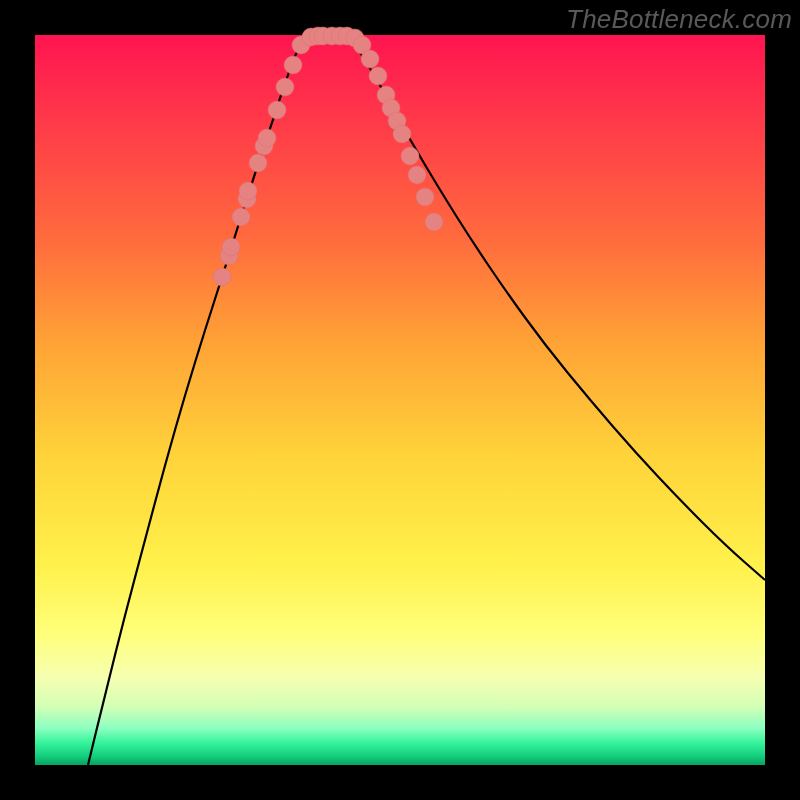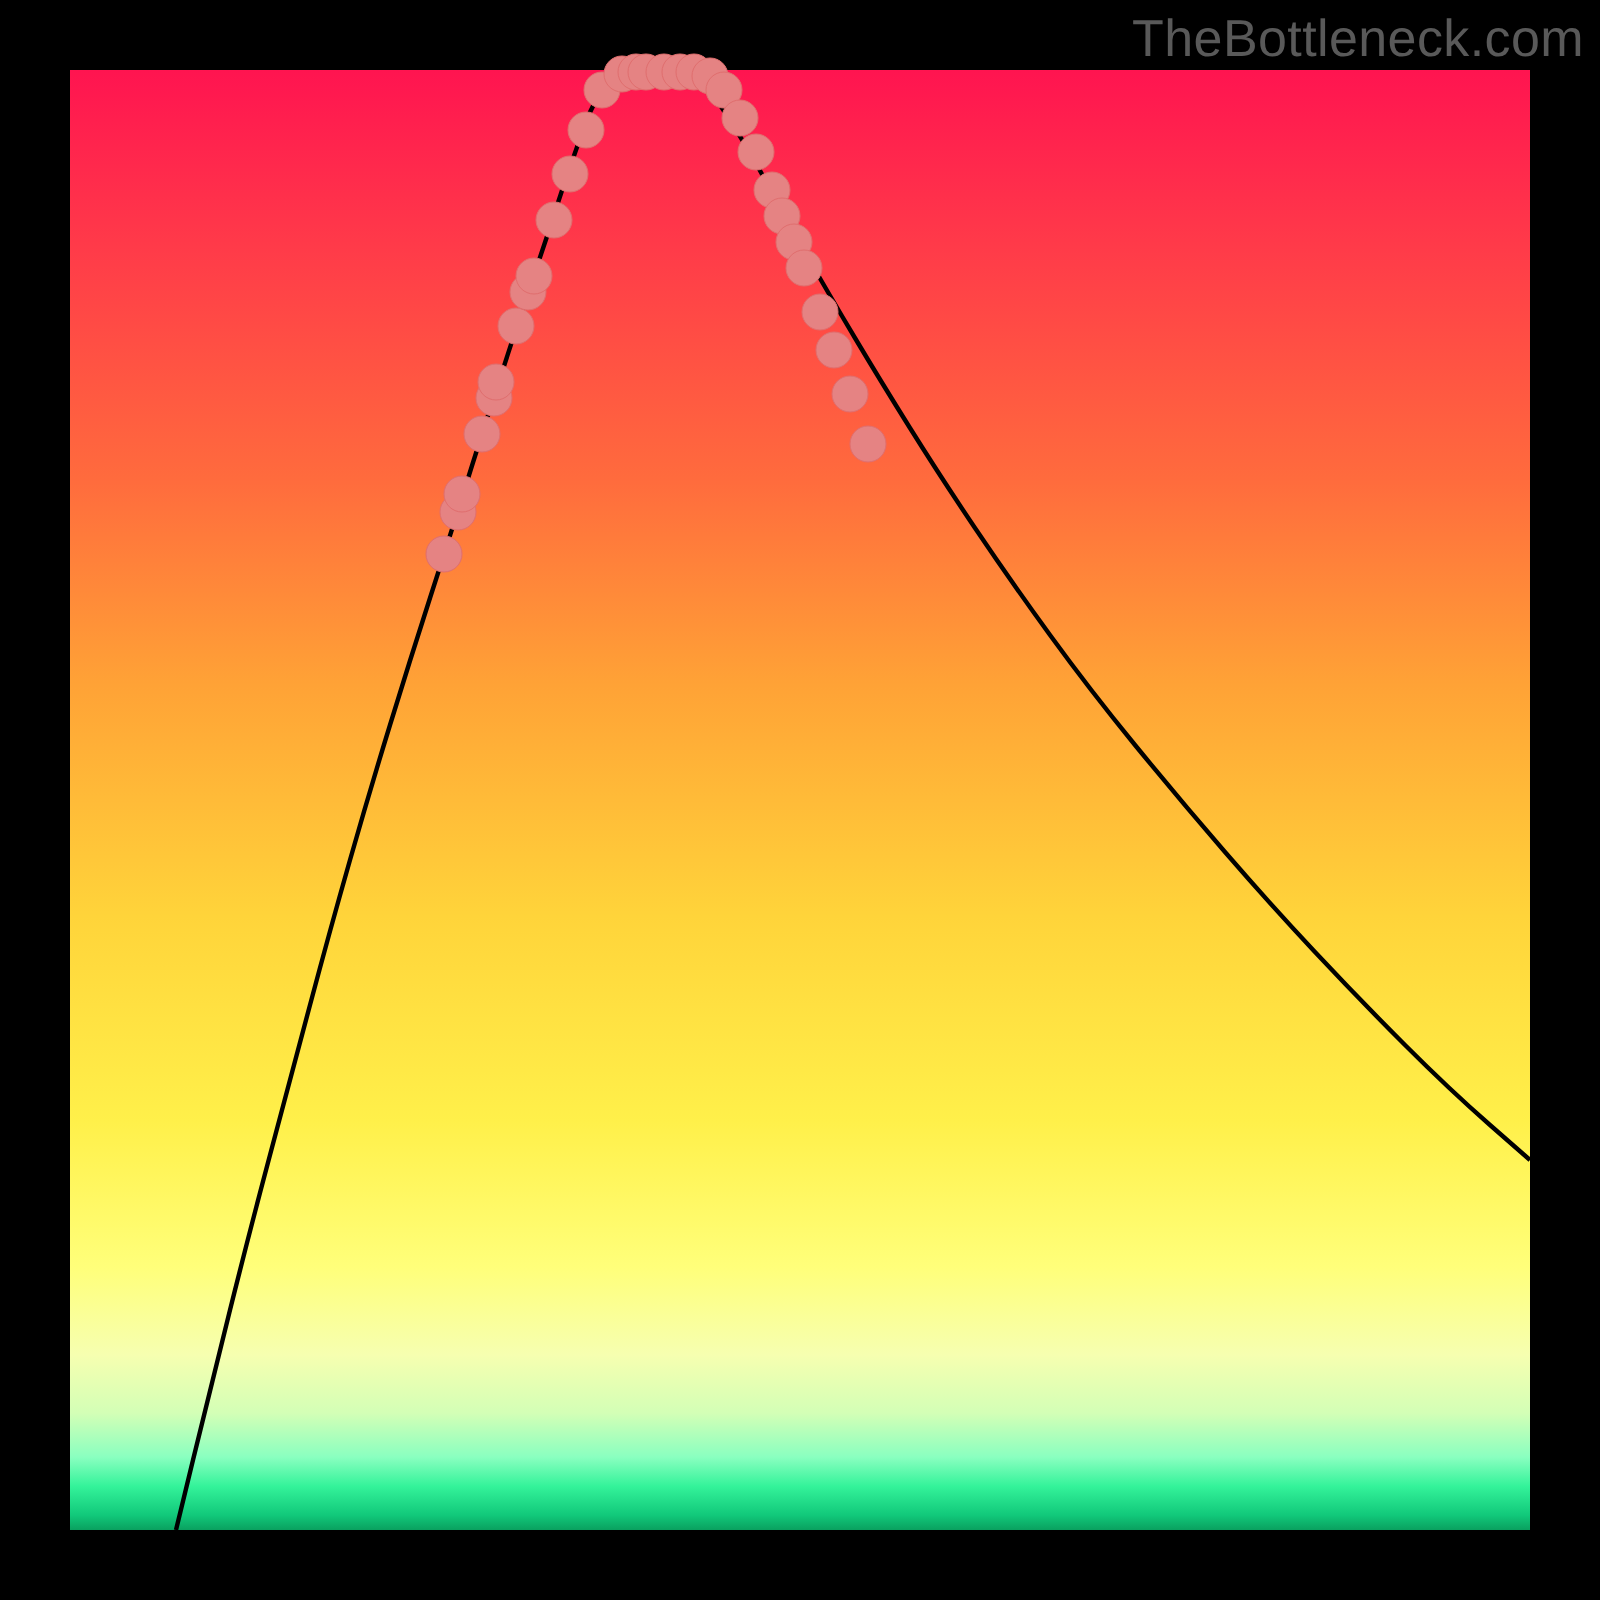--- a/index.html
+++ b/index.html
@@ -9,20 +9,21 @@
     height: 800px;
     overflow: hidden;
     background: #000;
     font-family: Arial, Helvetica, sans-serif;
   }
   .frame {
     position: relative;
     width: 800px;
     height: 800px;
     background: #000;
+    font-style: italic;
   }
   .plot-area {
     position: absolute;
     left: 35px;
     top: 35px;
     width: 730px;
     height: 730px;
     
     background: linear-gradient(
       to bottom,

